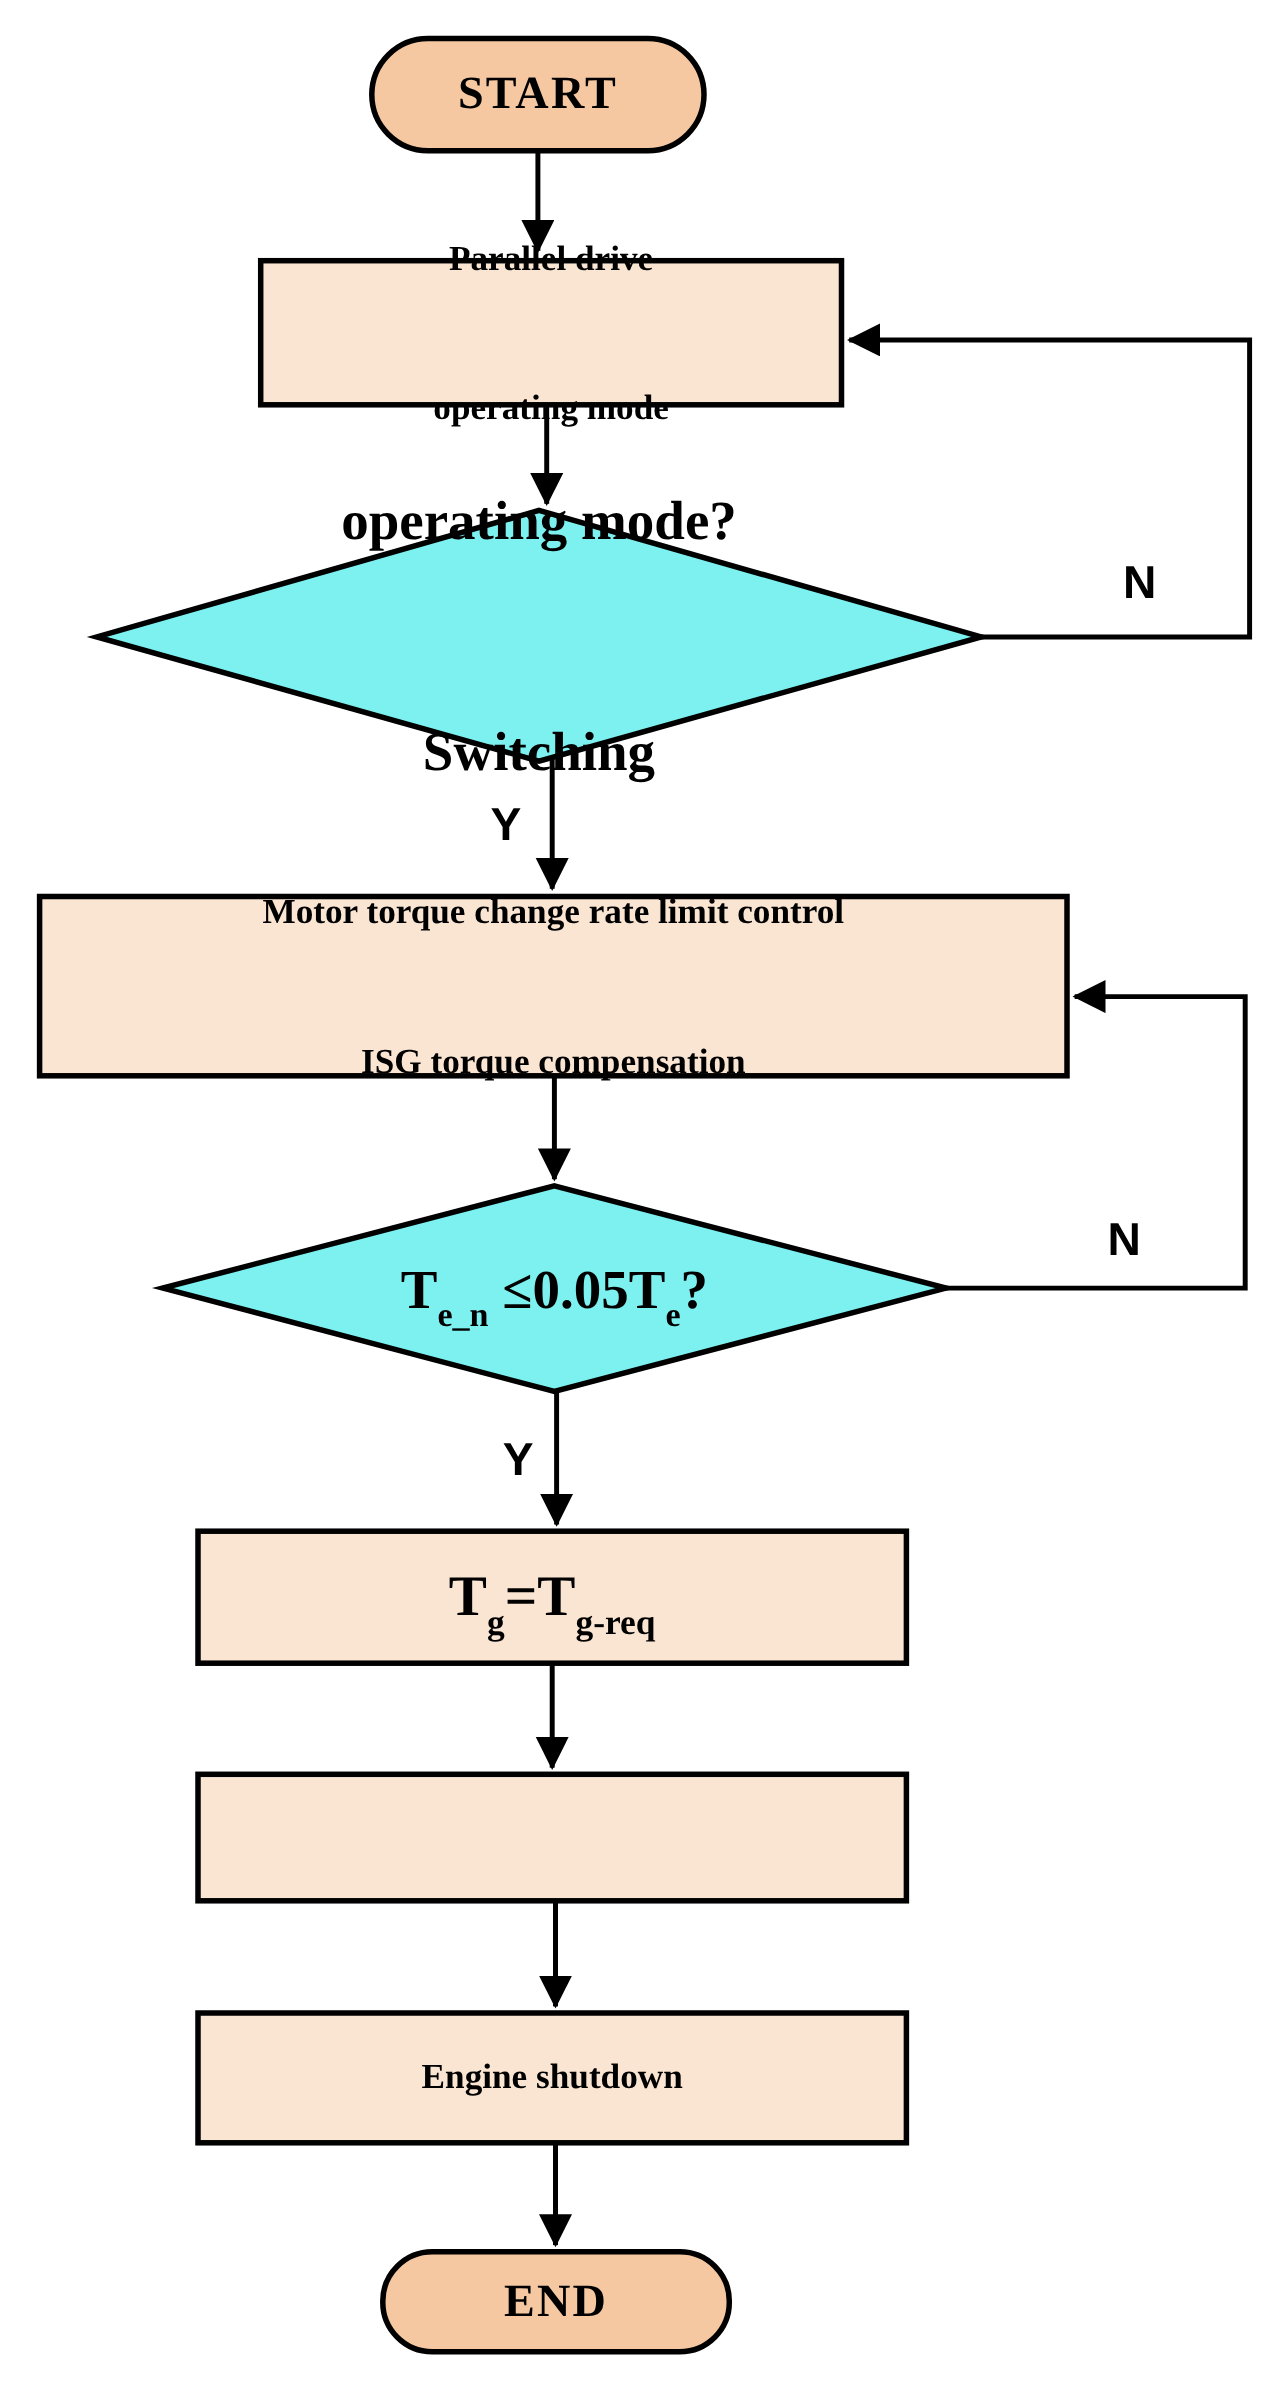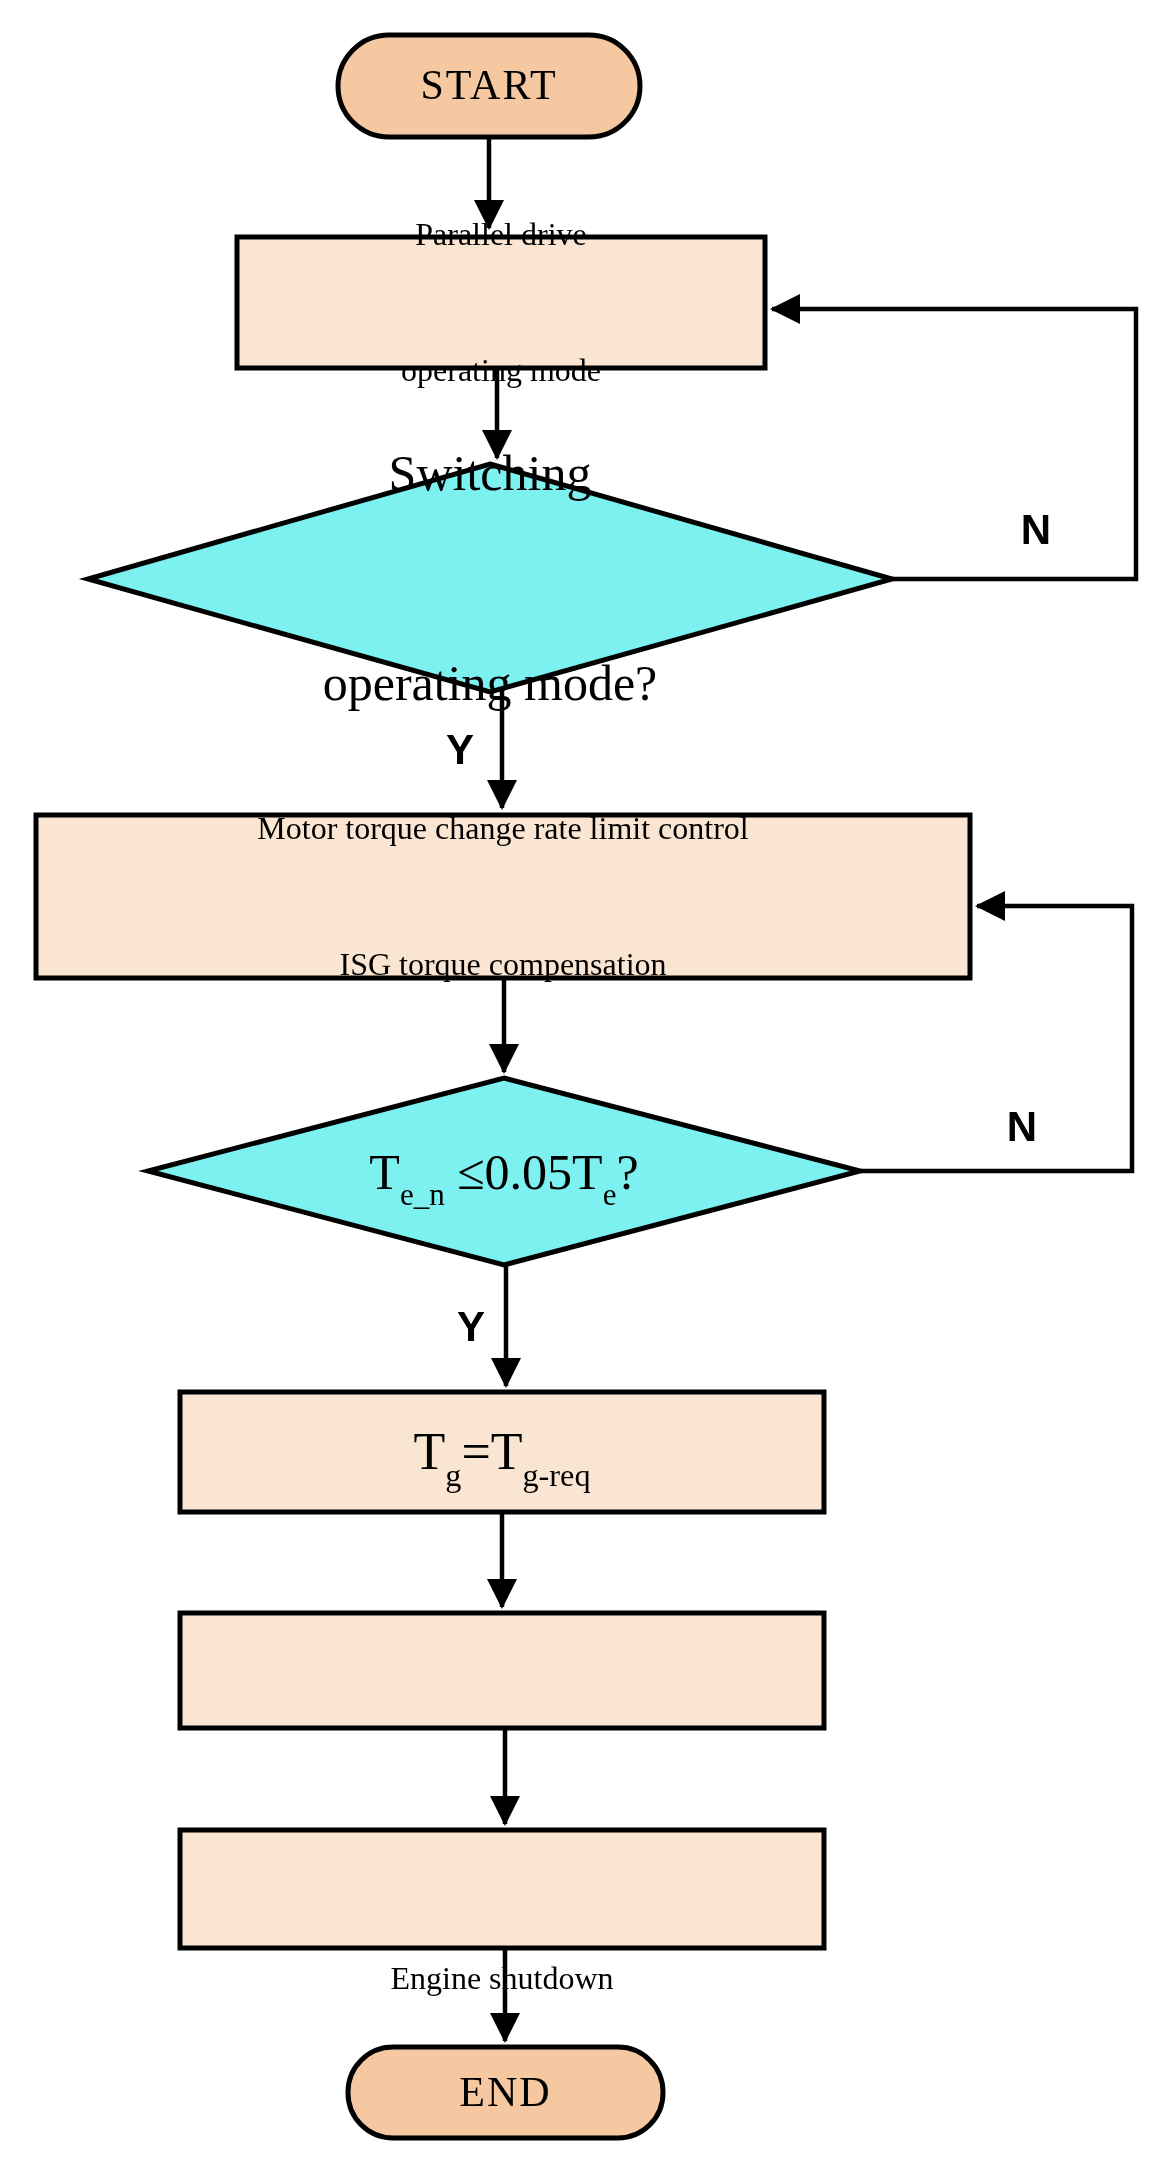--- a/index.html
+++ b/index.html
@@ -21,21 +21,21 @@
     width: 1171px;
     height: 2169px;
   }
   .label {
     position: absolute;
     display: flex;
     align-items: center;
     justify-content: center;
     text-align: center;
     color: #000000;
-    font-weight: 400;
+    font-weight: 700;
     line-height: 1.42;
     white-space: pre;
   }
   .terminal-label { font-size: 42px; letter-spacing: 2px; }
   .process-label  { font-size: 32px; }
   .decision-label { font-size: 50px; line-height: 1.4; }
   .formula-label  { font-size: 52px; }
   .formula-label sub, .decision-label sub {
     font-size: 62%;
     line-height: 0;
@@ -94,42 +94,42 @@
 
   <div class="label process-label" style="left:237px; top:237px; width:528px; height:131px;">
     <div>
       <div>Parallel drive</div>
       <div>operating mode</div>
     </div>
   </div>
 
   <div class="label decision-label" style="left:88px; top:464px; width:804px; height:228px;">
     <div>
+      <div>operating mode?</div>
       <div>Switching</div>
-      <div>operating mode?</div>
     </div>
   </div>
 
   <div class="label process-label" style="left:36px; top:815px; width:934px; height:163px;">
     <div>
       <div>Motor torque change rate limit control</div>
       <div>ISG torque compensation</div>
     </div>
   </div>
 
   <div class="label decision-label" style="left:148px; top:1078px; width:712px; height:187px;">
     <span><span>T</span><sub>e_n</sub><span> ≤0.05T</span><sub>e</sub><span>?</span></span>
   </div>
 
   <div class="label formula-label" style="left:180px; top:1392px; width:644px; height:120px;justify-content:center;">
     <span><span>T</span><sub>g</sub><span>=T</span><sub>g-req</sub></span>
   </div>
 
 
-  <div class="label process-label" style="left:180px; top:1920px; width:644px; height:118px;">Engine shutdown</div>
+  <div class="label process-label" style="left:180px; top:1829px; width:644px; height:118px;">Engine shutdown</div>
 
   <div class="label terminal-label" style="left:348px; top:2047px; width:315px; height:91px;">END</div>
 
   <div class="label branch-label" style="left:1002px; top:500px; width:68px; height:60px;">N</div>
   <div class="label branch-label" style="left:426px; top:720px; width:68px; height:60px;">Y</div>
   <div class="label branch-label" style="left:988px; top:1097px; width:68px; height:60px;">N</div>
   <div class="label branch-label" style="left:437px; top:1297px; width:68px; height:60px;">Y</div>
 
 </div>
 

